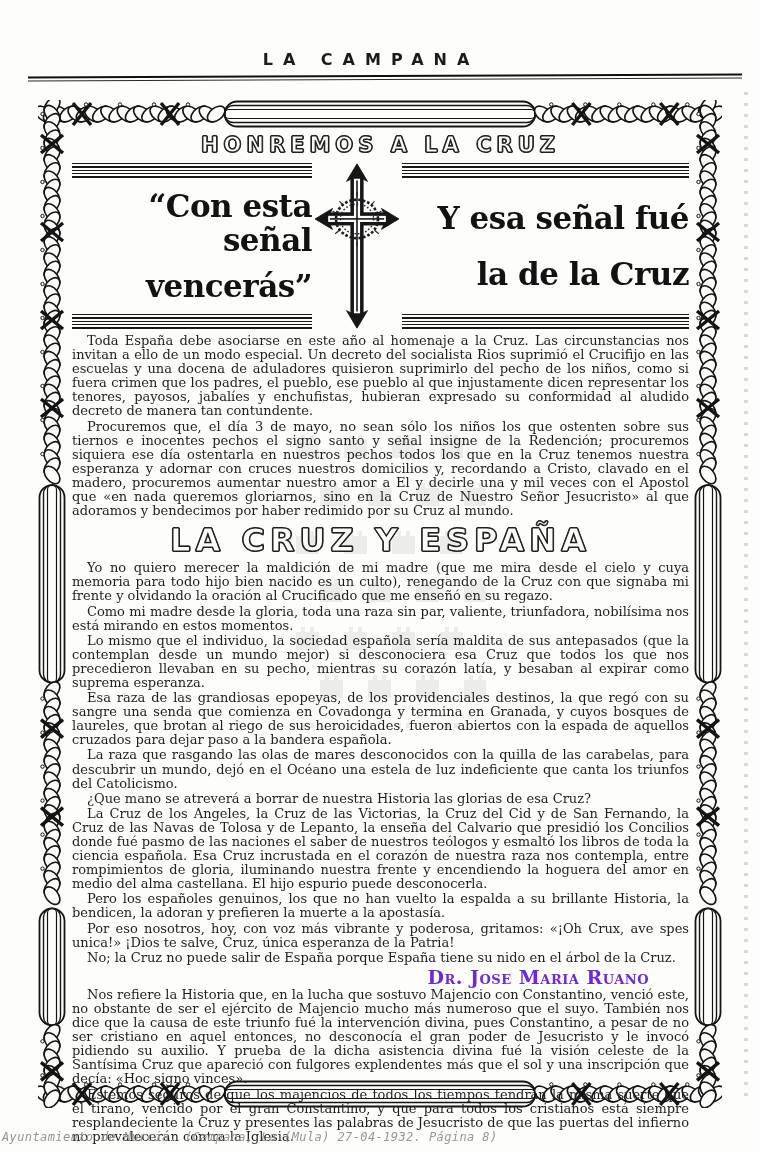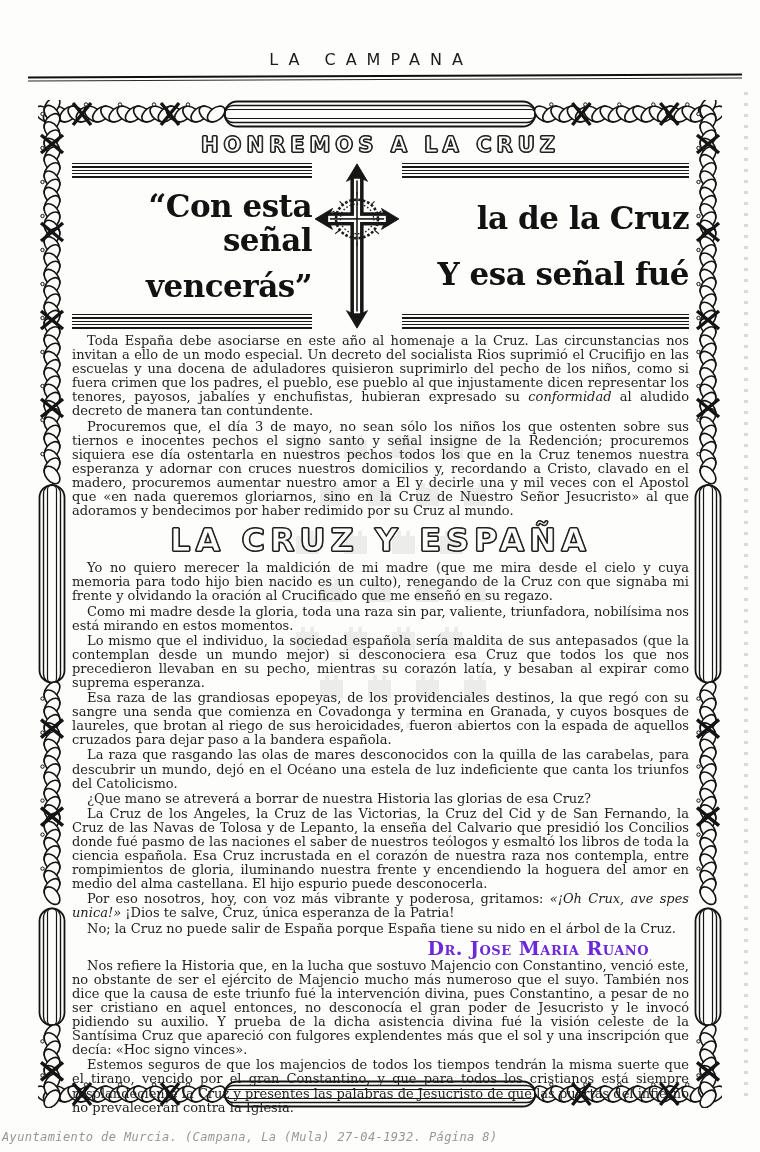--- a/index.html
+++ b/index.html
@@ -1,21 +1,21 @@
 <!DOCTYPE html>
 <html><head>
 <meta charset="utf-8">
 <style>
   html,body{margin:0;padding:0;}
   body{width:760px;height:1152px;position:relative;background:#fdfdfb;overflow:hidden;
        font-family:"DejaVu Serif", serif;color:#1d1d1d;}
 
   
   .masthead{position:absolute;top:50px;left:0;width:742px;text-align:center;
-    font-family:"DejaVu Sans", sans-serif;font-weight:400;font-size:16px;
+    font-family:"DejaVu Sans", sans-serif;font-weight:700;font-size:16px;
     letter-spacing:10px;color:#1b1b1b;}
   .masthead-rule{position:absolute;top:75px;left:28px;width:714px;transform:rotate(-0.25deg);}
   .masthead-rule .r1{border-top:2.5px solid #101010;}
   .masthead-rule .r2{border-top:1px solid #2a2a2a;margin-top:2px;}
 
   
   svg.borderbar{position:absolute;z-index:1;}
   #b-top{left:38px;top:100px;}
   #b-bottom{left:38px;top:1080px;}
   #b-left{left:38px;top:100px;}
@@ -43,21 +43,21 @@
   .qblock.left{width:240px;}
   .qblock.right{width:287px;}
   .rulestack{height:15px;background:repeating-linear-gradient(to bottom,#181818 0 1.5px,rgba(0,0,0,0) 1.5px 3.3px);}
   .qline{font-family:"DejaVu Serif", serif;font-weight:700;font-size:31px;line-height:34px;
     text-align:right;color:#121212;letter-spacing:-0.5px;}
   .cross-wrap{width:90px;flex:0 0 90px;display:flex;align-items:center;justify-content:center;}
 
   
   .body-text p{margin:0 0 1px 0;font-size:13px;line-height:14.1px;text-align:justify;
     text-indent:15px;color:#1e1e1e;}
-  .body-text .it{font-style:italic;}
+  .body-text .it{}
   .sig-line{text-align:right;padding-right:40px;margin:1px 0 0 0;}
   .sig{font-variant:small-caps;font-weight:600;font-size:19px;letter-spacing:.5px;color:#6d28d9;}
 
   .footer-caption{position:absolute;left:2px;top:1130px;z-index:2;
     font-family:"DejaVu Sans Mono", monospace;font-style:italic;font-size:12px;
     color:#979792;letter-spacing:.4px;}
 </style>
 </head>
 <body>
 
@@ -516,40 +516,41 @@
               <line x1="70" y1="77" x2="75" y2="81"></line>
             <line x1="34" y1="48" x2="30" y2="44"></line>
               <line x1="66" y1="48" x2="70" y2="44"></line>
           </g>
         </g>
       </svg>
     </div>
 
     <div class="qblock right">
       <div class="rulestack"></div>
+      <div class="qline">Y esa señal fué</div>
       <div class="qline">la de la Cruz</div>
-      <div class="qline">Y esa señal fué</div>
       <div class="rulestack"></div>
     </div>
   </div>
 
   <div id="intro" class="body-text">
       <p><span>Toda España debe asociarse en este año al homenaje a la Cruz. Las circunstancias nos invitan a ello de un modo especial. Un decreto del socialista Rios suprimió el Crucifijo en las escuelas y una docena de aduladores quisieron suprimirlo del pecho de los niños, como si fuera crimen que los padres, el pueblo, ese pueblo al que injustamente dicen representar los tenores, payosos, jabalíes y enchufistas, hubieran expresado su </span><span class="it">conformidad</span><span> al aludido decreto de manera tan contundente.</span></p>
       <p><span>Procuremos que, el día 3 de mayo, no sean sólo los niños los que ostenten sobre sus tiernos e inocentes pechos el signo santo y señal insigne de la Redención; procuremos siquiera ese día ostentarla en nuestros pechos todos los que en la Cruz tenemos nuestra esperanza y adornar con cruces nuestros domicilios y, recordando a Cristo, clavado en el madero, procuremos aumentar nuestro amor a El y decirle una y mil veces con el Apostol que «en nada queremos gloriarnos, sino en la Cruz de Nuestro Señor Jesucristo» al que adoramos y bendecimos por haber redimido por su Cruz al mundo.</span></p>
     </div>
 
   <h2 class="hollow h2">LA CRUZ Y ESPAÑA</h2>
   <div id="s1" class="body-text">
       <p><span>Yo no quiero merecer la maldición de mi madre (que me mira desde el cielo y cuya memoria para todo hijo bien nacido es un culto), renegando de la Cruz con que signaba mi frente y olvidando la oración al Crucificado que me enseñó en su regazo.</span></p>
       <p><span>Como mi madre desde la gloria, toda una raza sin par, valiente, triunfadora, nobilísima nos está mirando en estos momentos.</span></p>
       <p><span>Lo mismo que el individuo, la sociedad española sería maldita de sus antepasados (que la contemplan desde un mundo mejor) si desconociera esa Cruz que todos los que nos precedieron llevaban en su pecho, mientras su corazón latía, y besaban al expirar como suprema esperanza.</span></p>
       <p><span>Esa raza de las grandiosas epopeyas, de los providenciales destinos, la que regó con su sangre una senda que comienza en Covadonga y termina en Granada, y cuyos bosques de laureles, que brotan al riego de sus heroicidades, fueron abiertos con la espada de aquellos cruzados para dejar paso a la bandera española.</span></p>
       <p><span>La raza que rasgando las olas de mares desconocidos con la quilla de las carabelas, para descubrir un mundo, dejó en el Océano una estela de luz indeficiente que canta los triunfos del Catolicismo.</span></p>
       <p><span>¿Que mano se atreverá a borrar de nuestra Historia las glorias de esa Cruz?</span></p>
       <p><span>La Cruz de los Angeles, la Cruz de las Victorias, la Cruz del Cid y de San Fernando, la Cruz de las Navas de Tolosa y de Lepanto, la enseña del Calvario que presidió los Concilios donde fué pasmo de las naciones el saber de nuestros teólogos y esmaltó los libros de toda la ciencia española. Esa Cruz incrustada en el corazón de nuestra raza nos contempla, entre rompimientos de gloria, iluminando nuestra frente y encendiendo la hoguera del amor en medio del alma castellana. El hijo espurio puede desconocerla.</span></p>
+      <p><span>Pero los españoles genuinos, los que no han vuelto la espalda a su brillante Historia, la bendicen, la adoran y prefieren la muerte a la apostasía.</span></p>
       <p><span>Por eso nosotros, hoy, con voz más vibrante y poderosa, gritamos: </span><span class="it">«¡Oh Crux, ave spes unica!»</span><span> ¡Dios te salve, Cruz, única esperanza de la Patria!</span></p>
       <p><span>No; la Cruz no puede salir de España porque España tiene su nido en el árbol de la Cruz.</span></p>
     </div>
   <div class="sig-line">
     <span class="sig">Dr. Jose Maria Ruano</span>
   </div>
 
   <div id="s2" class="body-text">
       <p><span>Nos refiere la Historia que, en la lucha que sostuvo Majencio con Constantino, venció este, no obstante de ser el ejército de Majencio mucho más numeroso que el suyo. También nos dice que la causa de este triunfo fué la intervención divina, pues Constantino, a pesar de no ser cristiano en aquel entonces, no desconocía el gran poder de Jesucristo y le invocó pidiendo su auxilio. Y prueba de la dicha asistencia divina fué la visión celeste de la Santísima Cruz que apareció con fulgores explendentes más que el sol y una inscripción que decía: «Hoc signo vinces».</span></p>
       <p><span>Estemos seguros de que los majencios de todos los tiempos tendrán la misma suerte que el tirano, vencido por el gran Constantino, y que para todos los cristianos está siempre resplandeciente la Cruz y presentes las palabras de Jesucristo de que las puertas del infierno no prevalecerán contra la Iglesia.</span></p>

